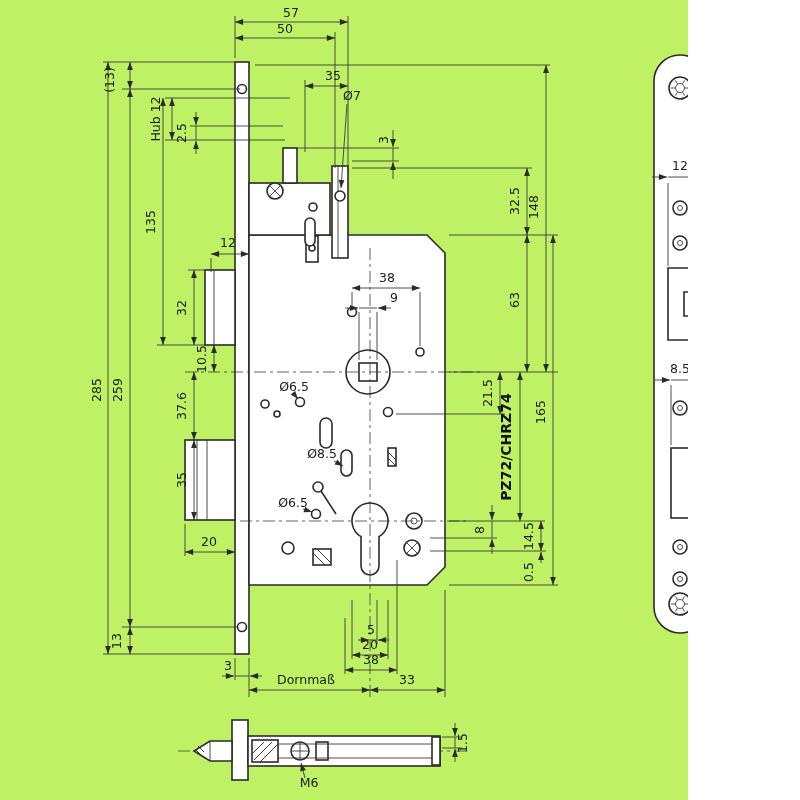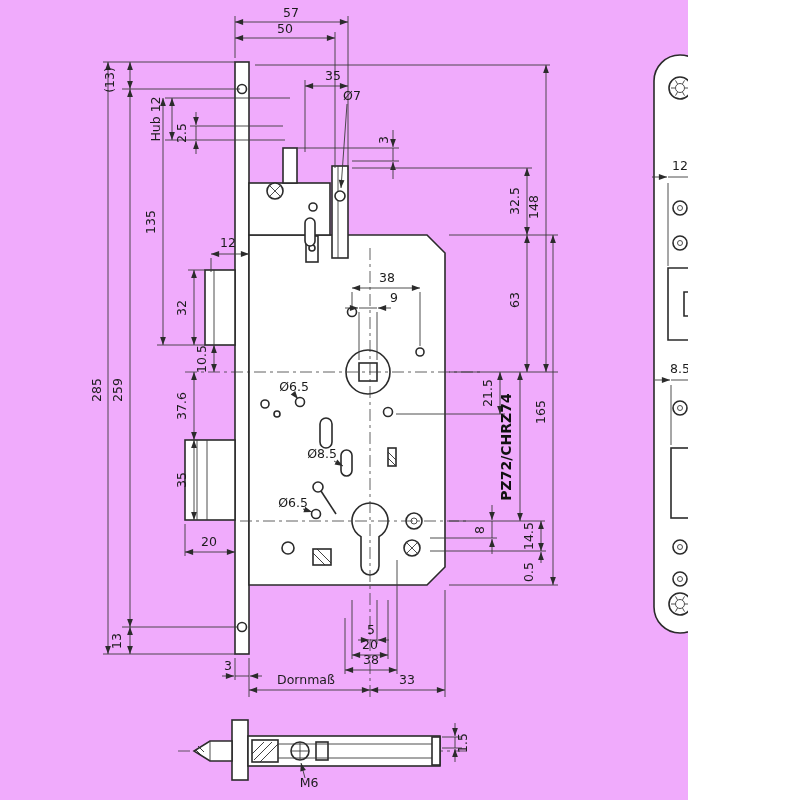--- a/index.html
+++ b/index.html
@@ -1,16 +1,16 @@
 <!DOCTYPE html>
 <html><head>
 <meta charset="utf-8">
 <style>
   html,body{margin:0;padding:0;background:#fff}
-  .stage{width:688px;height:800px;background:#f0abfc;overflow:hidden}
+  .stage{width:688px;height:800px;background:#bef264;overflow:hidden}
   svg{display:block}
   .ol{fill:#fff;stroke:#2b2b2b;stroke-width:1.6;stroke-linejoin:miter}
   .ol2{fill:none;stroke:#2b2b2b;stroke-width:1.6}
   .tl{stroke:#3a3a3a;stroke-width:0.9;fill:none}
   .dim{stroke:#3a3a3a;stroke-width:0.9;fill:none}
   .cl{stroke:#3a3a3a;stroke-width:0.8;fill:none;stroke-dasharray:12 4 3 4}
   .hx{stroke:#2b2b2b;stroke-width:0.9}
   .t{font-family:"DejaVu Sans",sans-serif;font-size:12.5px;fill:#1c1c1c}
   .tb{font-family:"DejaVu Sans",sans-serif;font-size:14px;font-weight:bold;fill:#111}
 </style>

